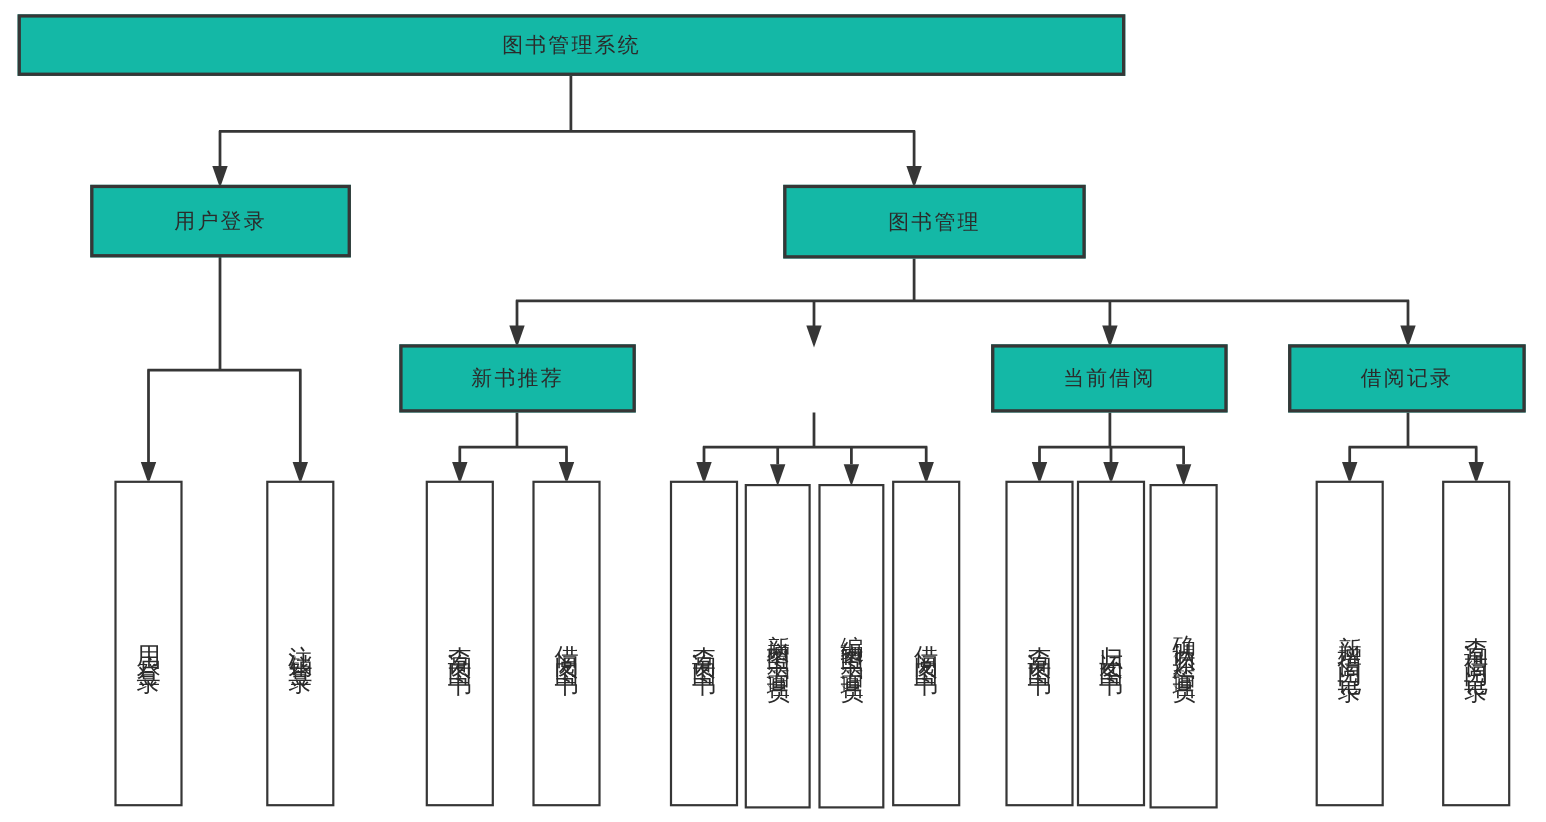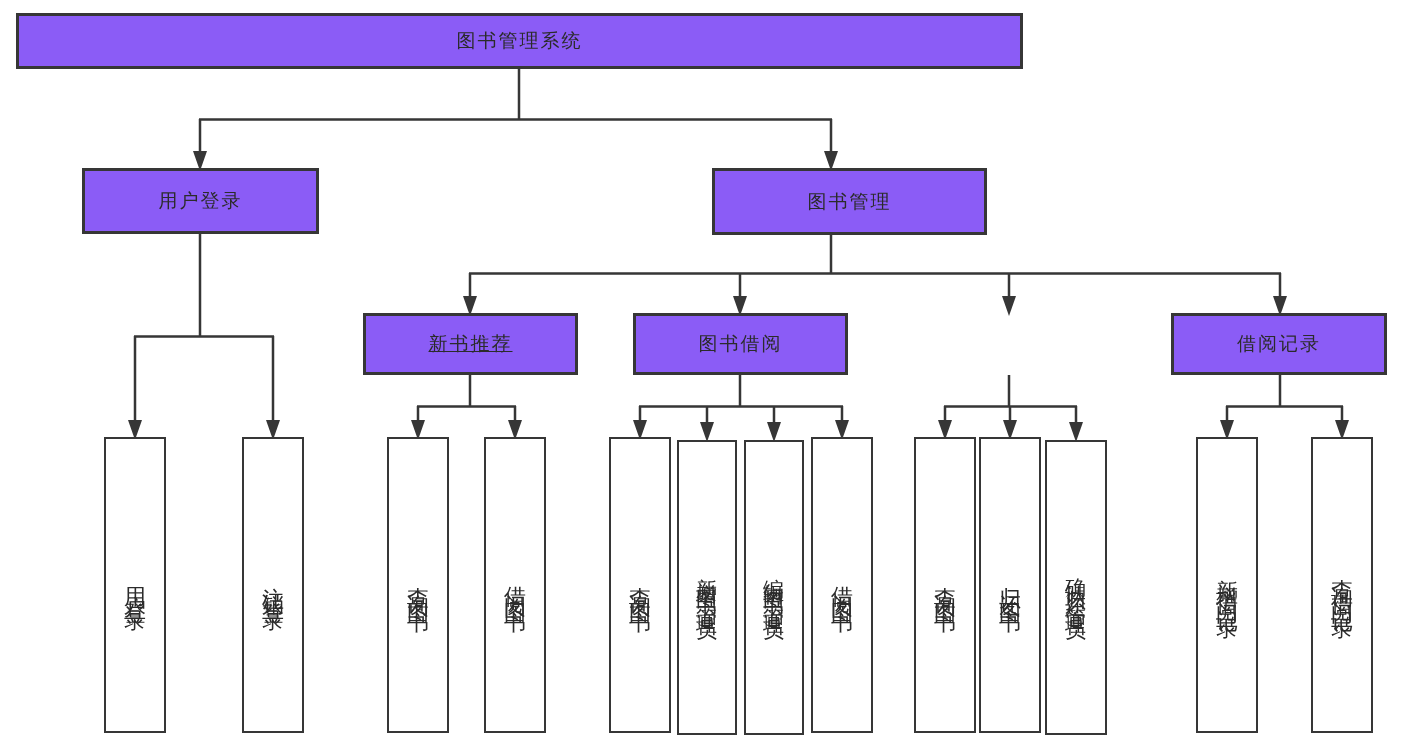--- a/index.html
+++ b/index.html
@@ -13,21 +13,21 @@
   }
   .connectors {
     position: absolute;
     left: 0; top: 0;
     width: 1405px; height: 747px;
     z-index: 1;
   }
   .node {
     position: absolute;
     box-sizing: border-box;
-    background: #8b5cf6;
+    background: #14b8a6;
     border: 3px solid #363636;
     display: flex;
     align-items: center;
     justify-content: center;
     color: #2b2b2b;
     font-size: 19px;
     letter-spacing: 2px;
     z-index: 2;
     white-space: nowrap;
   }
@@ -104,25 +104,25 @@
     <span>图书管理系统</span>
   </div>
 
   <div class="node" style="left:82px; top:168px; width:237px; height:66px;">
     <span>用户登录</span>
   </div>
   <div class="node" style="left:712px; top:168px; width:275px; height:67px;">
     <span>图书管理</span>
   </div>
 
-  <div class="node" style="left:363px; top:313px; width:215px; height:62px;text-decoration:underline;">
+  <div class="node" style="left:363px; top:313px; width:215px; height:62px;">
     <span>新书推荐</span>
   </div>
-  <div class="node" style="left:633px; top:313px; width:215px; height:62px;">
-    <span>图书借阅</span>
+  <div class="node" style="left:901px; top:313px; width:215px; height:62px;">
+    <span>当前借阅</span>
   </div>
   <div class="node" style="left:1171px; top:313px; width:216px; height:62px;">
     <span>借阅记录</span>
   </div>
 
   <div class="leaf" style="left:104px; top:437px; width:62px; height:296px;">
     <span>用户登录</span>
   </div>
   <div class="leaf" style="left:242px; top:437px; width:62px; height:296px;">
     <span>注销登录</span>

